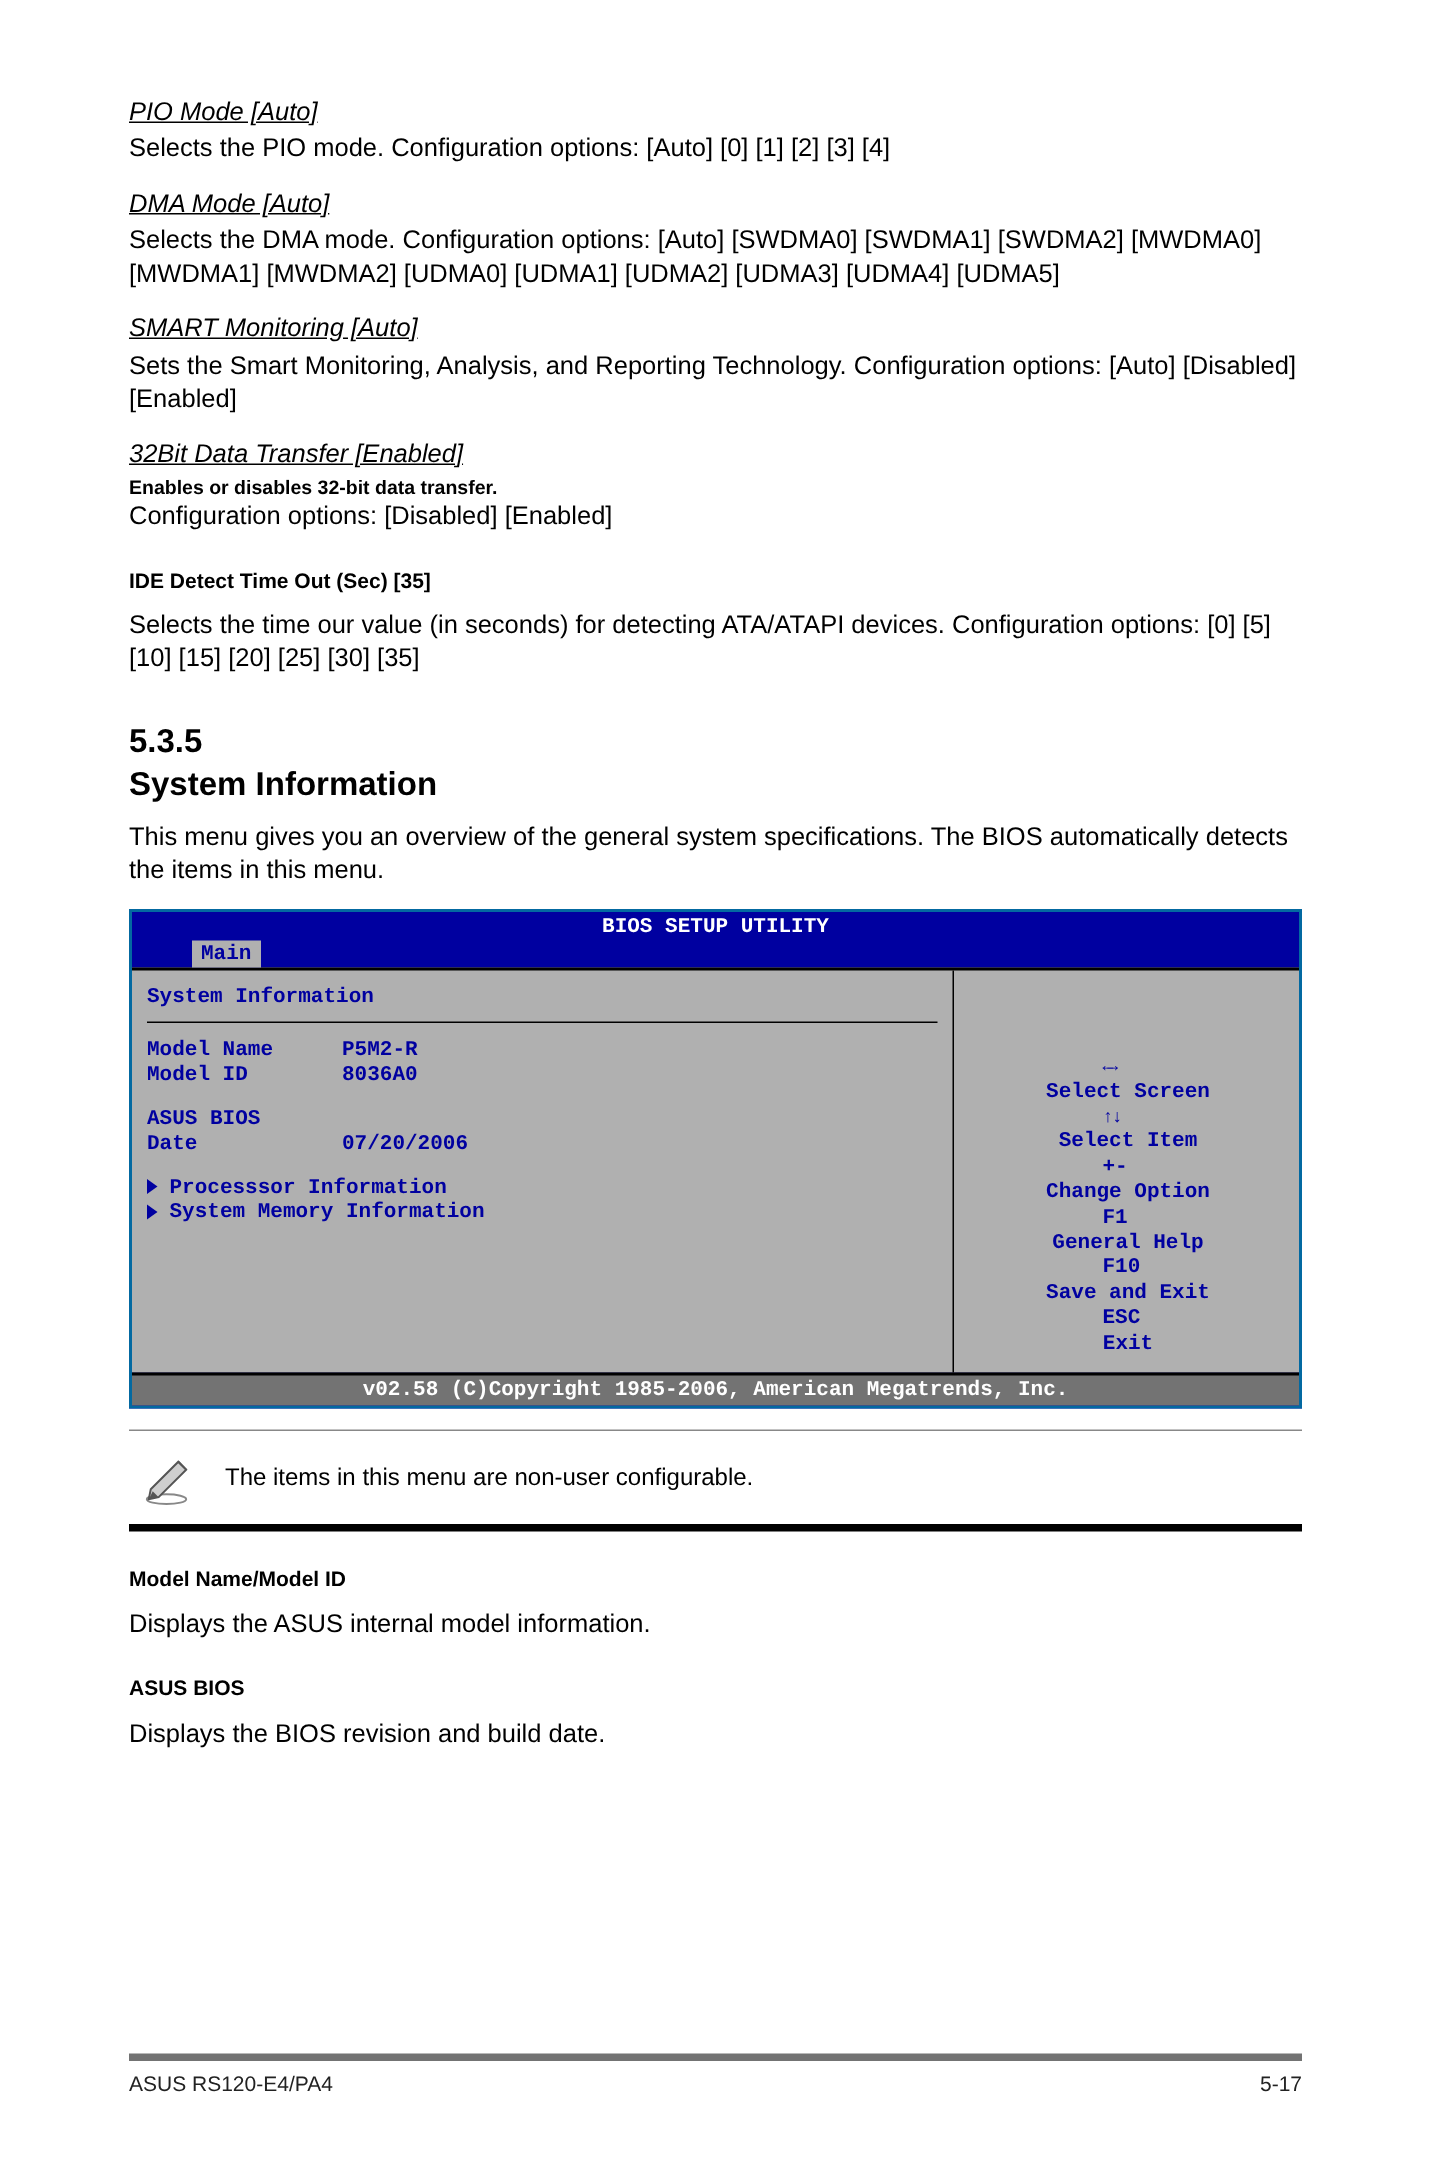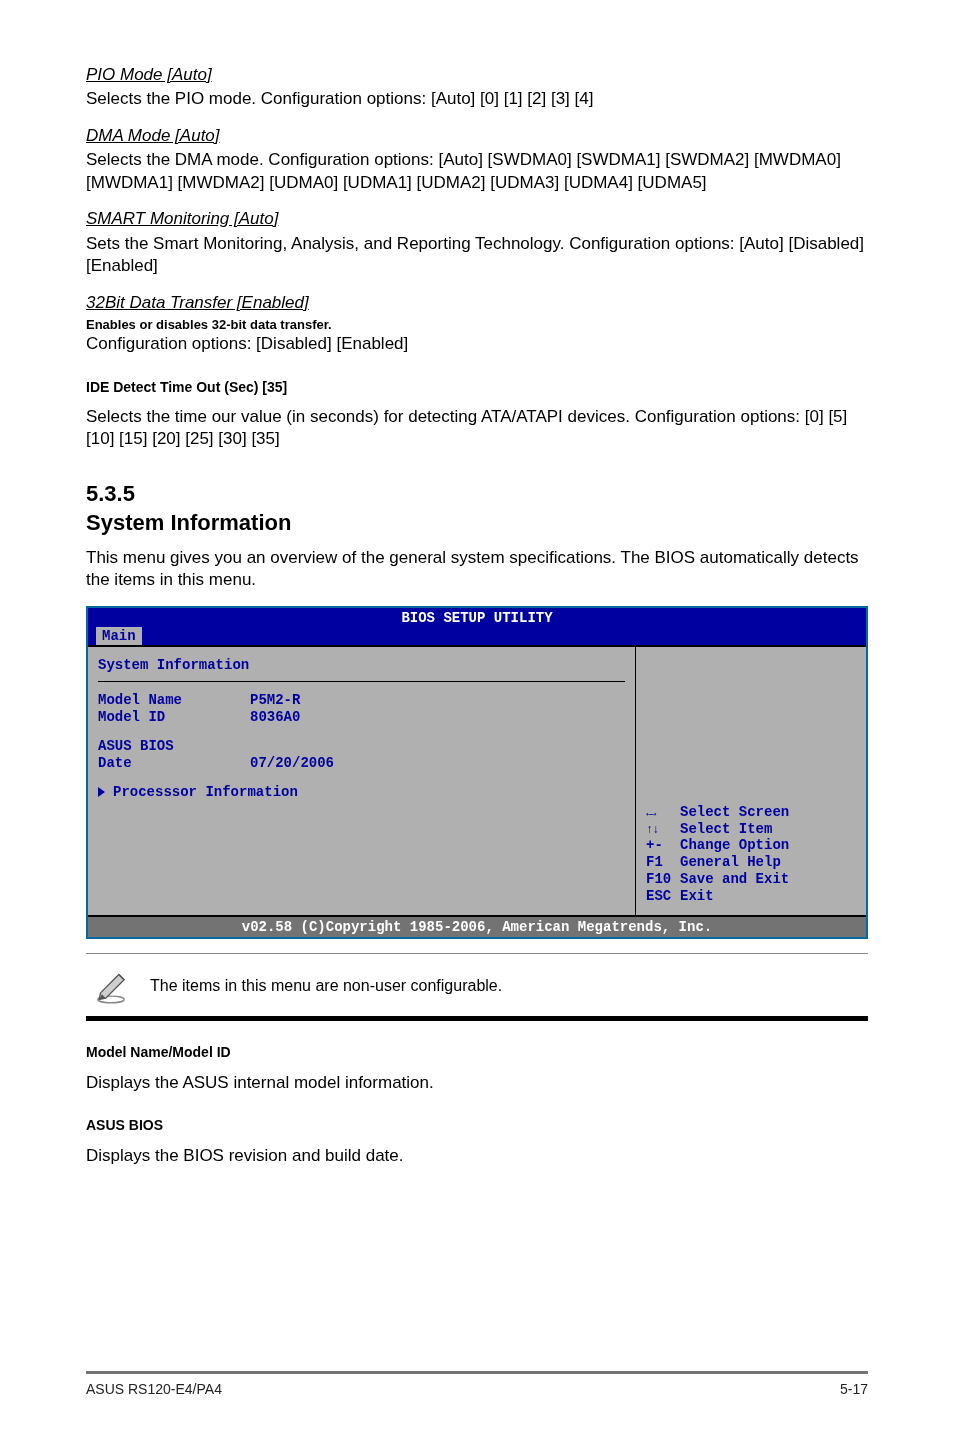--- a/index.html
+++ b/index.html
@@ -71,20 +71,21 @@
     font-weight: bold;
     position: relative;
     height: 18px;
   }
   .bios-tab-active {
     background: #b0b0b0;
     color: #0000a0;
     padding: 1px 6px;
     display: inline-block;
     font-weight: bold;
+    margin-left: 32px;
   }
   .bios-body {
     display: flex;
     background: #b0b0b0;
     color: #0000a0;
     min-height: 270px;
     border-top: 2px solid #000;
   }
   .bios-left {
     flex: 1 1 auto;
@@ -94,21 +95,21 @@
     border-left: none;
     padding: 6px 10px 12px 10px;
     font-weight: bold;
   }
   .bios-left-title {
     border-bottom: 1px solid #000;
     padding: 4px 0 8px 0;
     margin-bottom: 10px;
   }
   .bios-kv { display: flex; }
-  .bios-k { width: 152px; }
+  .bios-k { width: 130px; }
   .bios-v { }
   .bios-arrow {
     display: inline-block;
     width: 0; height: 0;
     border-top: 5px solid transparent;
     border-bottom: 5px solid transparent;
     border-left: 7px solid #0000a0;
     margin-right: 8px;
     vertical-align: middle;
   }
@@ -119,21 +120,21 @@
     padding: 8px 8px 10px 10px;
     font-weight: bold;
     position: relative;
   }
   .bios-help {
     position: absolute;
     bottom: 10px;
     left: 10px;
     right: 8px;
   }
-  .bios-help-row { display: flex; align-items: center; }
+  .bios-help-row { display: flex; align-items: center; flex-direction: column; }
   .bios-help-icons { width: 34px; display: inline-block; }
   .bios-help-text { display: inline-block; }
 
   .icon-arrows-lr::before { content: "\2190\2192"; letter-spacing:-4px; color:#0000a0; font-size:12px;}
   .icon-arrows-ud::before { content: "\2191\2193"; letter-spacing:-1px; color:#0000a0; font-size:12px;}
   .icon-plusminus::before { content: "+-"; }
   .bios-bottombar {
     background: #737373;
     color: #fff;
     text-align: center;
@@ -153,21 +154,21 @@
   }
   .pencil-svg { width: 42px; height: 42px; flex: none; margin-right: 18px; }
   .note-text { font-size: 16px; }
 
   
   .page-footer {
     position: absolute;
     bottom: 40px;
     left: 86px;
     right: 86px;
-    border-top: 3px solid #737373;
+    border-top: 5px solid #737373;
     padding-top: 6px;
     font-size: 14px;
     display: flex;
     justify-content: space-between;
     color: #222;
   }
 </style>
 </head>
 <body>
 
@@ -215,20 +216,23 @@
       <div>ASUS BIOS</div>
       <div class="bios-kv">
         <span class="bios-k">Date</span>
         <span class="bios-v">07/20/2006</span>
       </div>
 
       <div style="height:12px;"></div>
       <div>
         <span class="bios-arrow"></span><span>Processsor Information</span>
       </div>
+      <div>
+        <span class="bios-arrow"></span><span>System Memory Information</span>
+      </div>
     </div>
 
     <div class="bios-right">
       <div class="bios-help">
         <div class="bios-help-row">
           <span class="bios-help-icons icon-arrows-lr"></span>
           <span class="bios-help-text">Select Screen</span>
         </div>
         <div class="bios-help-row">
           <span class="bios-help-icons icon-arrows-ud"></span>

